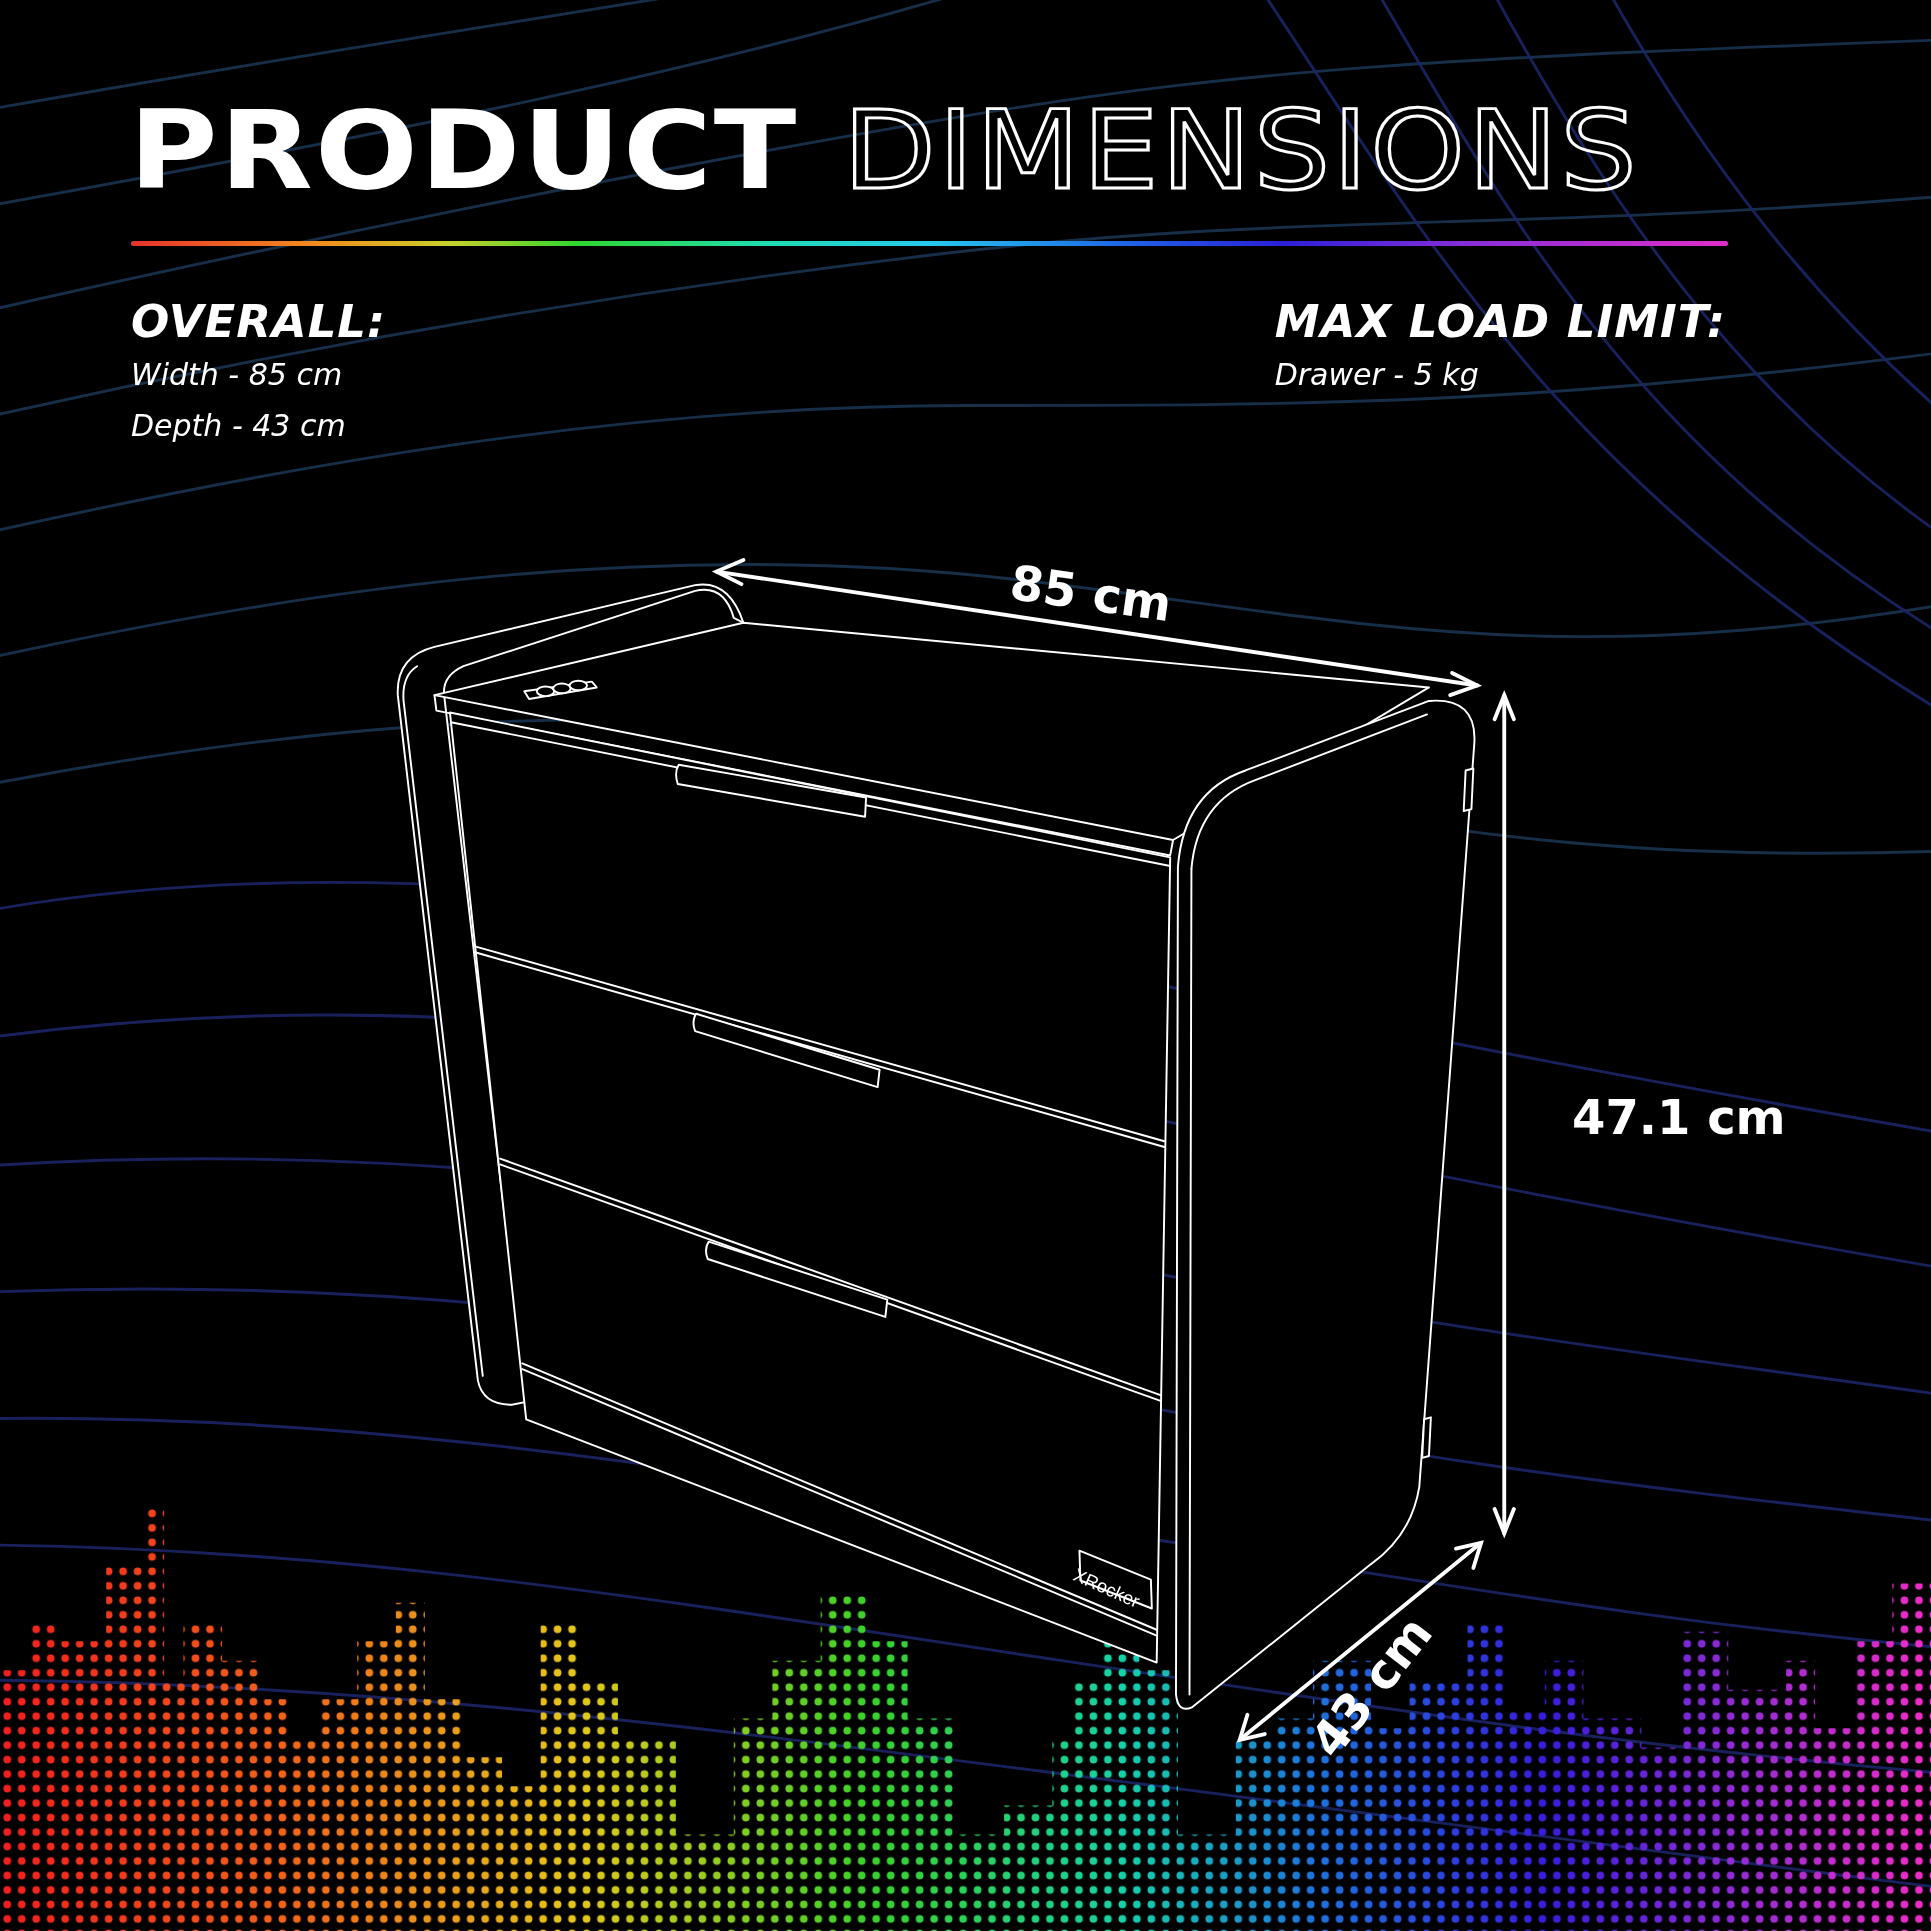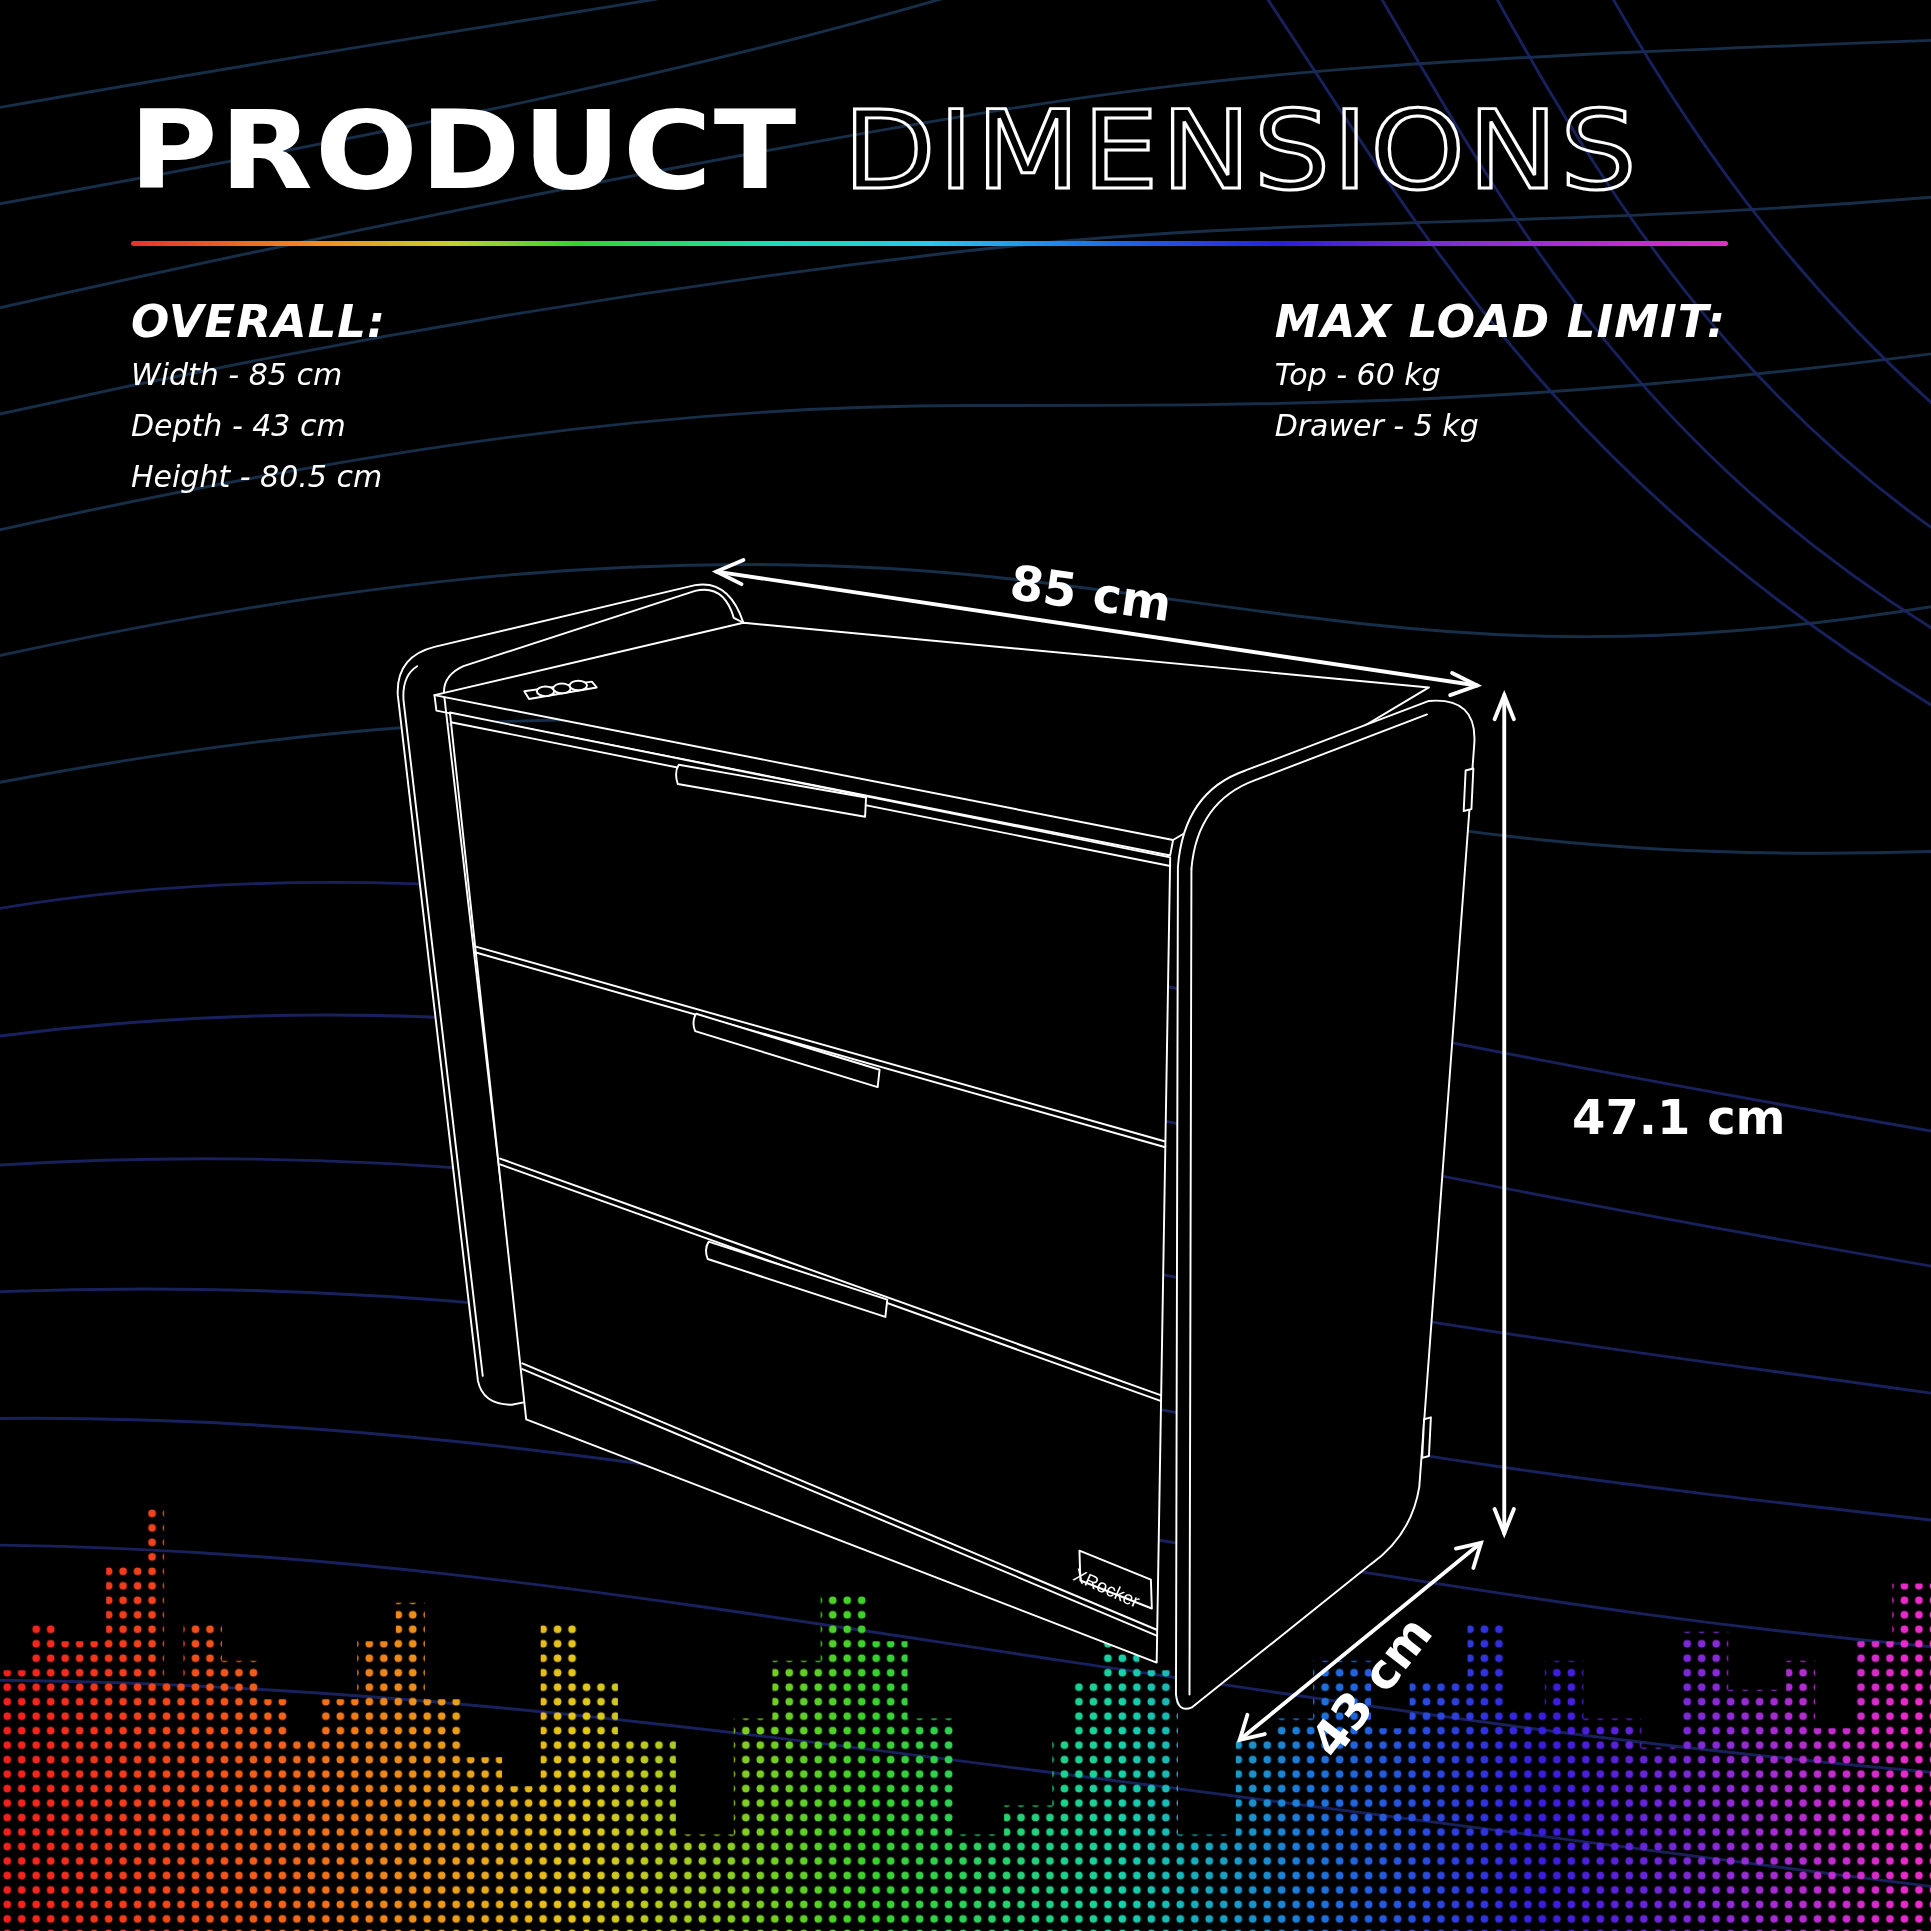--- a/index.html
+++ b/index.html
@@ -140,26 +140,24 @@
 <div class="title">
   <span class="solid">PRODUCT</span>
   <span class="outline">DIMENSIONS</span>
 </div>
 <div class="rainbow"></div>
 
 <div class="block left-block">
   <h2>OVERALL:</h2>
   <div>Width - 85 cm</div>
   <div>Depth - 43 cm</div>
-  <div>Height - 80.5 cm</div>
 </div>
 
 <div class="block right-block">
   <h2>MAX LOAD LIMIT:</h2>
-  <div>Top - 60 kg</div>
   <div>Drawer - 5 kg</div>
 </div>
 
 <div class="dim dim-w">85 cm</div>
 <div class="dim dim-h">47.1 cm</div>
 <div class="dim dim-d">43 cm</div>
 <div class="badge-text">XRocker</div>
 
 
 </body></html>

